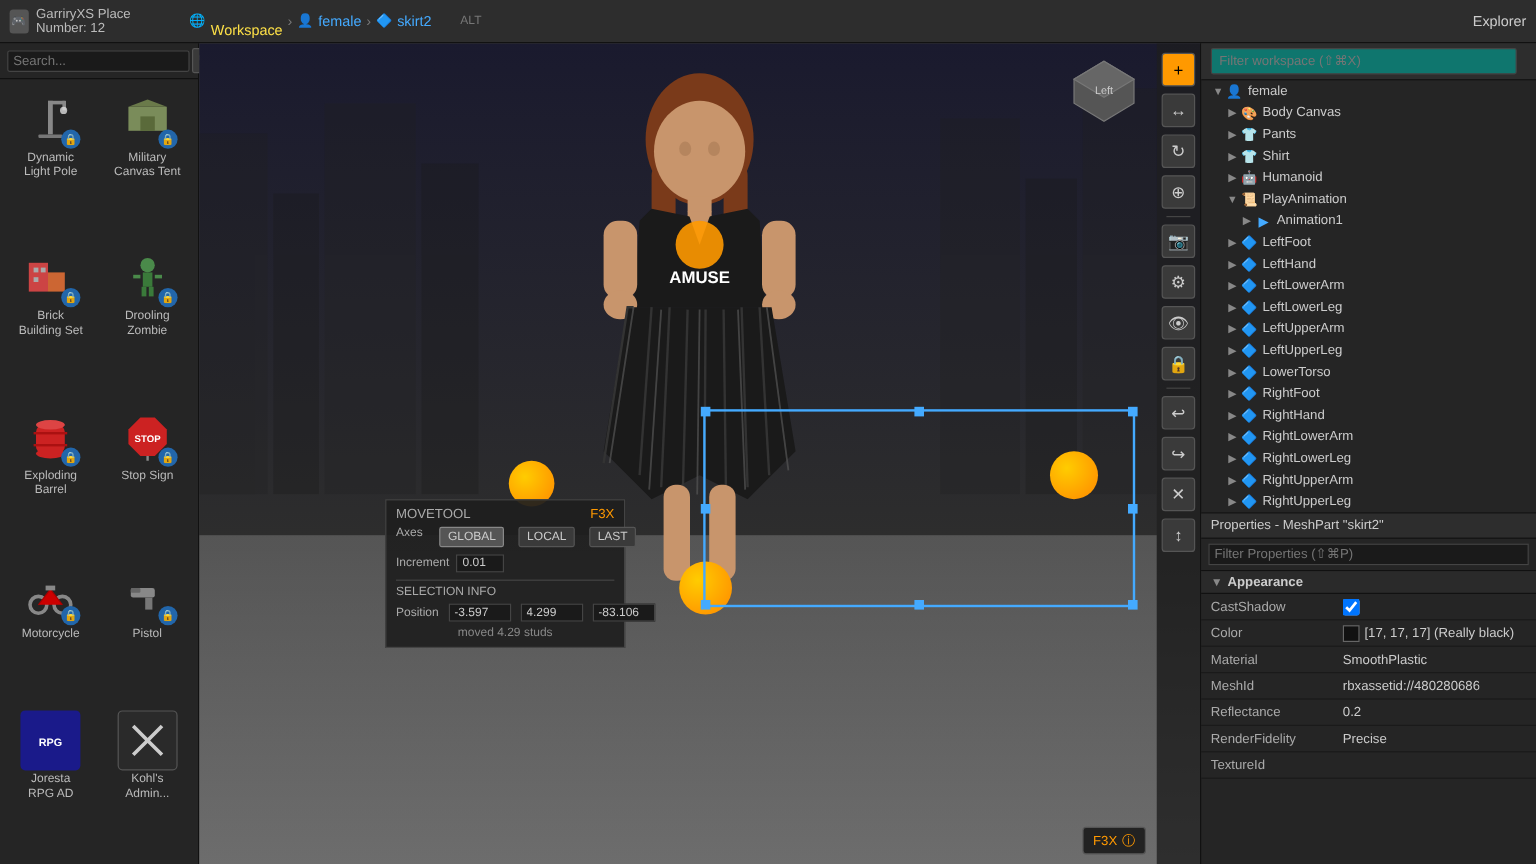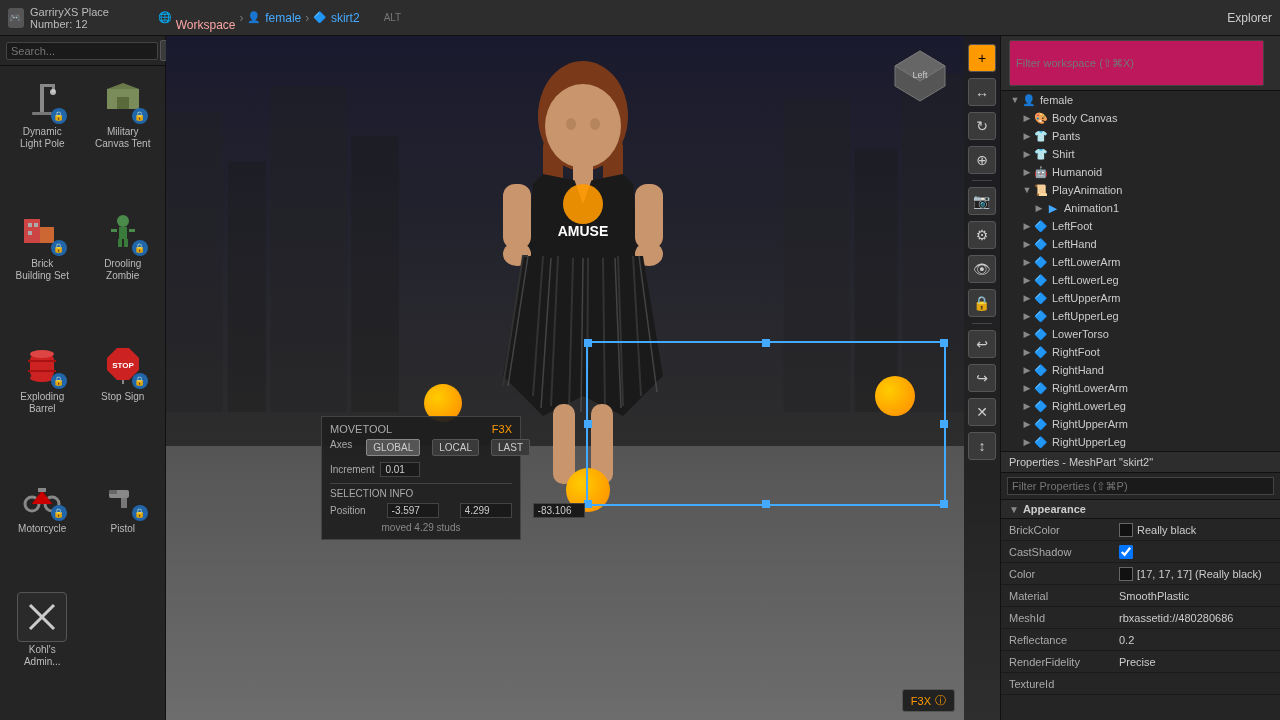--- a/index.html
+++ b/index.html
@@ -54,31 +54,31 @@
     .move-tool-title { font-size: 11px; color: #aaa; margin-bottom: 4px; display: flex; justify-content: space-between; }
     .move-tool-f3x { color: #f90; }
     .axes-row { display: flex; gap: 12px; margin-bottom: 6px; }
     .axis-btn { background: #3a3a3a; border: 1px solid #555; color: #ccc; font-size: 10px; padding: 2px 6px; cursor: pointer; border-radius: 2px; }
     .axis-btn.active { background: #555; border-color: #888; }
     .increment-row { display: flex; align-items: center; gap: 6px; margin-bottom: 6px; }
     .increment-label { color: #aaa; font-size: 10px; }
     .increment-val { background: #1a1a1a; border: 1px solid #444; color: #ccc; padding: 1px 4px; font-size: 10px; width: 40px; }
     .selection-info { border-top: 1px solid #444; padding-top: 4px; margin-top: 2px; }
     .sel-info-title { color: #aaa; font-size: 10px; margin-bottom: 4px; }
-    .position-row { display: flex; align-items: center; gap: 21px; }
+    .position-row { display: flex; align-items: center; gap: 8px; }
     .pos-label { color: #aaa; font-size: 10px; }
     .pos-val { background: #1a1a1a; border: 1px solid #444; color: #ccc; padding: 1px 4px; font-size: 10px; width: 52px; }
     .moved-label { color: #888; font-size: 10px; text-align: center; margin-top: 4px; }
 
     
     .right-panel { width: 280px; background: #252525; border-left: 1px solid #111; display: flex; flex-direction: column; flex-shrink: 0; }
 
     
     .explorer-header { display: flex; align-items: center; justify-content: space-between; padding: 4px 8px; background: #2d2d2d; border-bottom: 1px solid #111; }
-    .explorer-filter { display: flex; align-items: center; gap: 4px; font-size: 11px; color: #aaa; background: #be185d; border: 1px solid #444; padding: 16px 6px; border-radius: 2px; flex: 1; margin-right: 8px; }
+    .explorer-filter { display: flex; align-items: center; gap: 4px; font-size: 11px; color: #aaa; background: #0f766e; border: 1px solid #444; padding: 4px 6px; border-radius: 2px; flex: 1; margin-right: 8px; }
     .explorer-filter input { background: none; border: none; color: #ccc; font-size: 11px; outline: none; flex: 1; }
     .explorer-tree { flex: 1; overflow-y: auto; font-size: 11px; }
     .tree-item { display: flex; align-items: center; padding: 1px 4px; cursor: pointer; white-space: nowrap; }
     .tree-indent { display: inline-block; }
     .tree-arrow { width: 12px; display: inline-flex; align-items: center; justify-content: center; color: #888; font-size: 9px; cursor: pointer; flex-shrink: 0; }
     .tree-icon { width: 16px; height: 16px; display: inline-flex; align-items: center; justify-content: center; margin-right: 3px; flex-shrink: 0; }
     .tree-label { font-size: 11px; }
 
     
     .properties-section { border-top: 1px solid #111; background: #252525; }
@@ -116,21 +116,21 @@
 
 <div style="display:flex;flex-direction:column;height:720px;width:1280px;">
 
   <div class="top-bar">
     <div class="top-bar-left">
       <div style="width:20px;height:20px;background:#555;border-radius:3px;display:flex;align-items:center;justify-content:center;font-size:10px;">🎮</div>
       <span style="font-size:11px;color:#bbb;">GarriryXS Place Number: 12</span>
     </div>
     <div class="top-bar-breadcrumb">
       <span style="font-size:11px;">🌐</span>
-      <span style="color:#fca5a5;cursor:pointer;margin-top:15px;">Workspace</span>
+      <span style="color:#fde047;cursor:pointer;margin-top:15px;">Workspace</span>
       <span class="breadcrumb-sep">›</span>
       <span style="font-size:11px;">👤</span>
       <span style="color:#4af;cursor:pointer;">female</span>
       <span class="breadcrumb-sep">›</span>
       <span style="font-size:11px;">🔷</span>
       <span style="color:#4af;cursor:pointer;">skirt2</span>
       <span style="color:#777;font-size:10px;margin-left:20px;">ALT</span>
     </div>
     <div class="top-bar-right">Explorer</div>
   </div>
@@ -244,20 +244,28 @@
             <svg viewBox="0 0 40 40">
                 <rect x="6" y="14" width="20" height="8" rx="2" fill="#888"></rect>
                 <rect x="18" y="22" width="6" height="10" fill="#777"></rect>
                 <rect x="6" y="14" width="8" height="4" rx="1" fill="#666"></rect>
               </svg>
             <div class="item-badge" style="background:#2266aa;">🔒</div>
           </div>
           <span class="item-label">Pistol</span>
         </div>
 
+        <div class="sidebar-item">
+          <div class="item-icon" style="background:#1a1a8a;border-radius:4px;">
+            <svg viewBox="0 0 40 40">
+                <text x="20" y="25" text-anchor="middle" fill="#ffffff" font-size="9" font-weight="bold">RPG</text>
+              </svg>
+          </div>
+          <span class="item-label">Joresta<br>RPG AD</span>
+        </div>
 
         <div class="sidebar-item">
           <div class="item-icon" style="background:#2a2a2a;border-radius:4px;border:1px solid #555;">
             <svg viewBox="0 0 40 40">
                 <path d="M8 8 L20 20 L8 32" stroke="#ccc" stroke-width="3" fill="none"></path>
                 <path d="M32 8 L20 20 L32 32" stroke="#ccc" stroke-width="3" fill="none"></path>
               </svg>
           </div>
           <span class="item-label">Kohl's<br>Admin...</span>
         </div>
@@ -564,27 +572,20 @@
         </div>
         <div class="properties-filter">
           <input type="text" style="background: rgb(26, 26, 26); border: 1px solid rgb(68, 68, 68); color: rgb(204, 204, 204); font-size: 11px; padding: 2px 4px; flex: 1 1 0%; outline: none;" placeholder="Filter Properties (⇧⌘P)">
         </div>
 
         <div class="prop-section-header">
           <span class="prop-section-arrow">▼</span>
           <span class="prop-section-label">Appearance</span>
         </div>
 
-        <div class="prop-row">
-          <span class="prop-name">BrickColor</span>
-          <div class="prop-value">
-            <div class="prop-color-box" style="background:#111;"></div>
-            <span>Really black</span>
-          </div>
-        </div>
 
         <div class="prop-row">
           <span class="prop-name">CastShadow</span>
           <div class="prop-value">
             <input type="checkbox" class="prop-checkbox" checked="" style="">
           </div>
         </div>
 
         <div class="prop-row">
           <span class="prop-name">Color</span>

